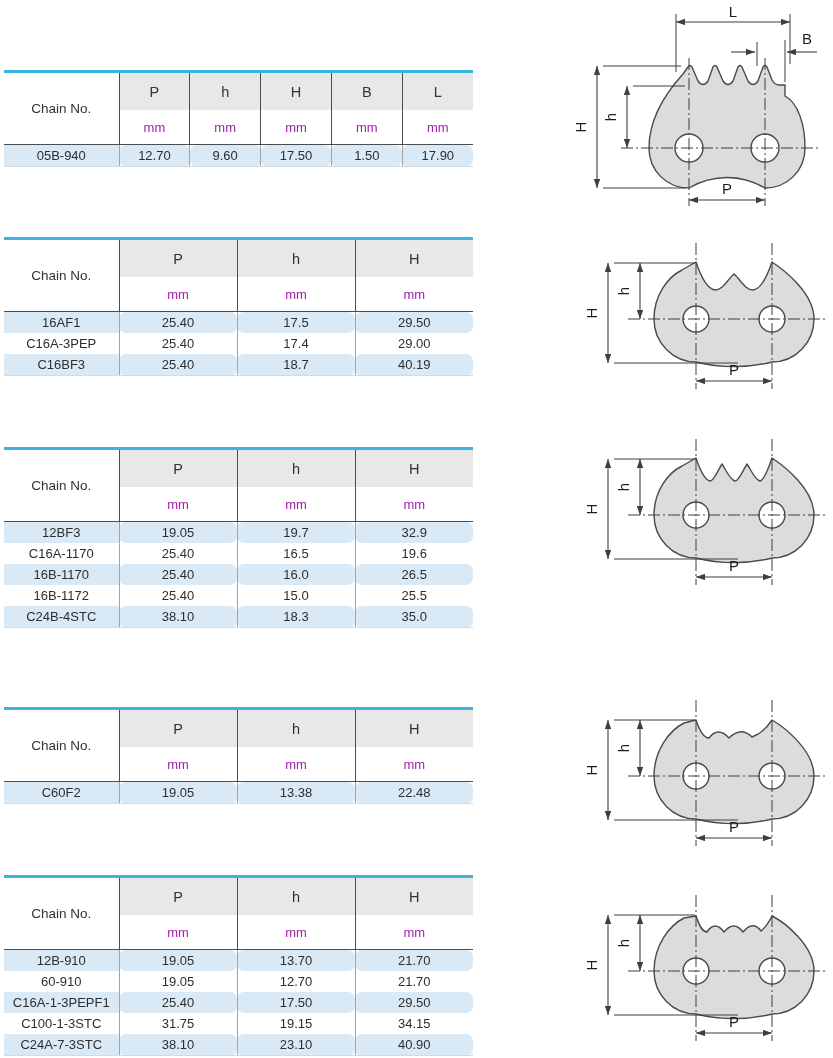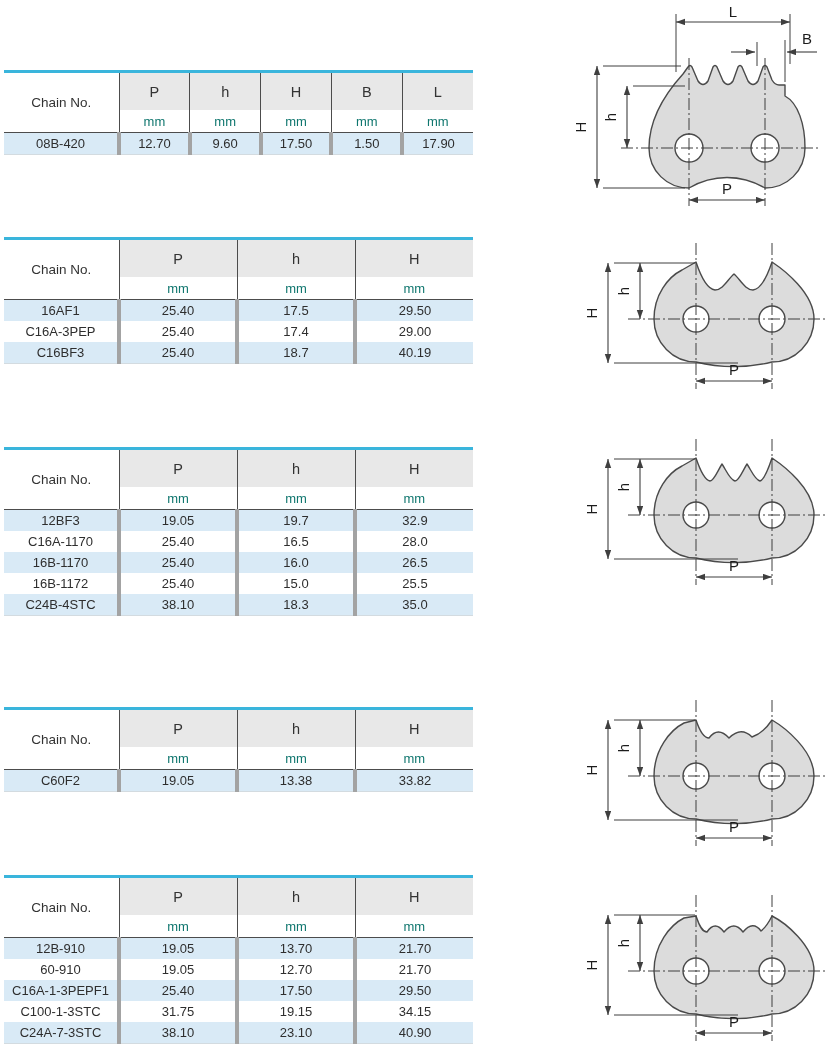--- a/index.html
+++ b/index.html
@@ -19,25 +19,25 @@
   }
   .spec-table .chain-head{
     background:#ffffff;font-size:13.5px;color:#333;
     border-right:1px solid #4c4c4c;border-bottom:1px solid #4c4c4c;
   }
   .spec-table .dim-head{
     background:#e8e8e8;height:37px;font-size:14.5px;color:#333;
     border-left:1px solid #4c4c4c;
   }
   .spec-table .unit-head{
-    background:#ffffff;height:22px;font-size:13px;color:#0f766e;
+    background:#ffffff;height:34px;font-size:13px;color:#a21caf;
     border-left:1px solid #4c4c4c;border-bottom:1px solid #4c4c4c;
   }
   .spec-table tbody td{height:21px;font-size:13px;color:#2e2e2e;}
-  .spec-table tbody td+td{border-left:4px solid #a3a3a3;}
+  .spec-table tbody td+td{border-left:1px solid #a3a3a3;border-radius:7px;}
   .spec-table tbody tr:nth-child(odd){background:#d9eaf6;}
   .spec-table tbody tr:last-child td{border-bottom:1px solid #d3dbe0;}
 
   .t1{top:70px;} .t2{top:237px;} .t3{top:447px;} .t4{top:707px;} .t5{top:875px;}
 
   
   .diagram{position:absolute;}
   .d1{left:569px;top:0px;}
   .d2{left:578px;top:217px;}
   .d3{left:578px;top:413px;}
@@ -74,21 +74,21 @@
       <tr>
         <th class="unit-head">mm</th>
         <th class="unit-head">mm</th>
         <th class="unit-head">mm</th>
         <th class="unit-head">mm</th>
         <th class="unit-head">mm</th>
       </tr>
     </thead>
     <tbody>
       <tr>
-        <td>08B-420</td>
+        <td>05B-940</td>
         <td>12.70</td>
         <td>9.60</td>
         <td>17.50</td>
         <td>1.50</td>
         <td>17.90</td>
       </tr>
     </tbody>
   </table>
 <table class="spec-table t2">
     <colgroup>
@@ -155,21 +155,21 @@
       <tr>
         <td>12BF3</td>
         <td>19.05</td>
         <td>19.7</td>
         <td>32.9</td>
       </tr>
       <tr>
         <td>C16A-1170</td>
         <td>25.40</td>
         <td>16.5</td>
-        <td>28.0</td>
+        <td>19.6</td>
       </tr>
       <tr>
         <td>16B-1170</td>
         <td>25.40</td>
         <td>16.0</td>
         <td>26.5</td>
       </tr>
       <tr>
         <td>16B-1172</td>
         <td>25.40</td>
@@ -202,21 +202,21 @@
         <th class="unit-head">mm</th>
         <th class="unit-head">mm</th>
         <th class="unit-head">mm</th>
       </tr>
     </thead>
     <tbody>
       <tr>
         <td>C60F2</td>
         <td>19.05</td>
         <td>13.38</td>
-        <td>33.82</td>
+        <td>22.48</td>
       </tr>
     </tbody>
   </table>
 <table class="spec-table t5">
     <colgroup>
       <col style="width: 115px;">
       <col>
       <col>
       <col>
     </colgroup>

